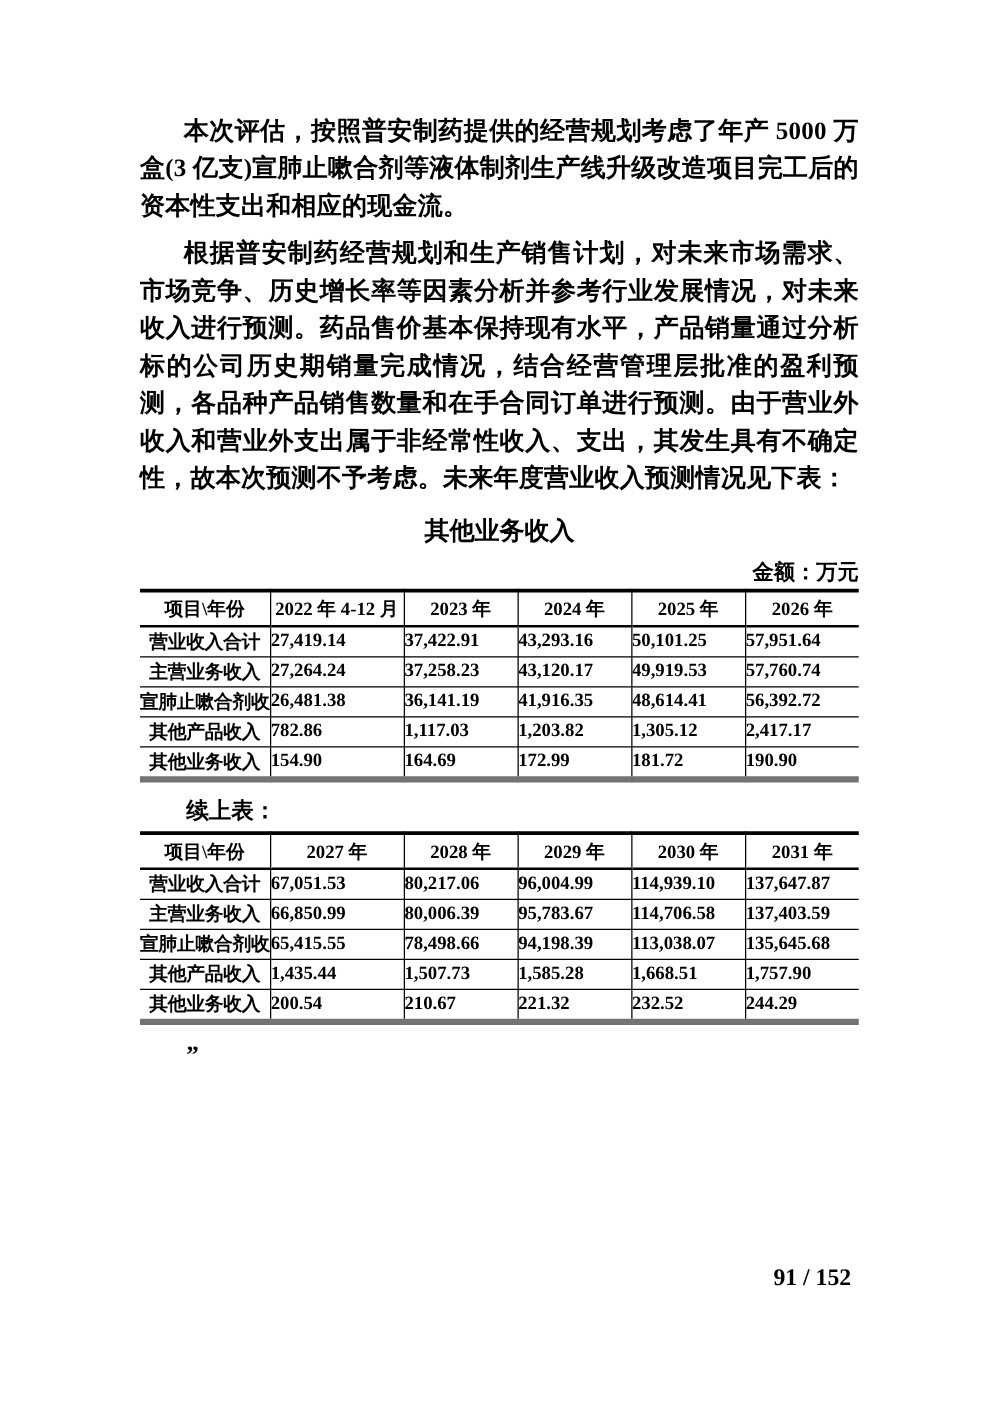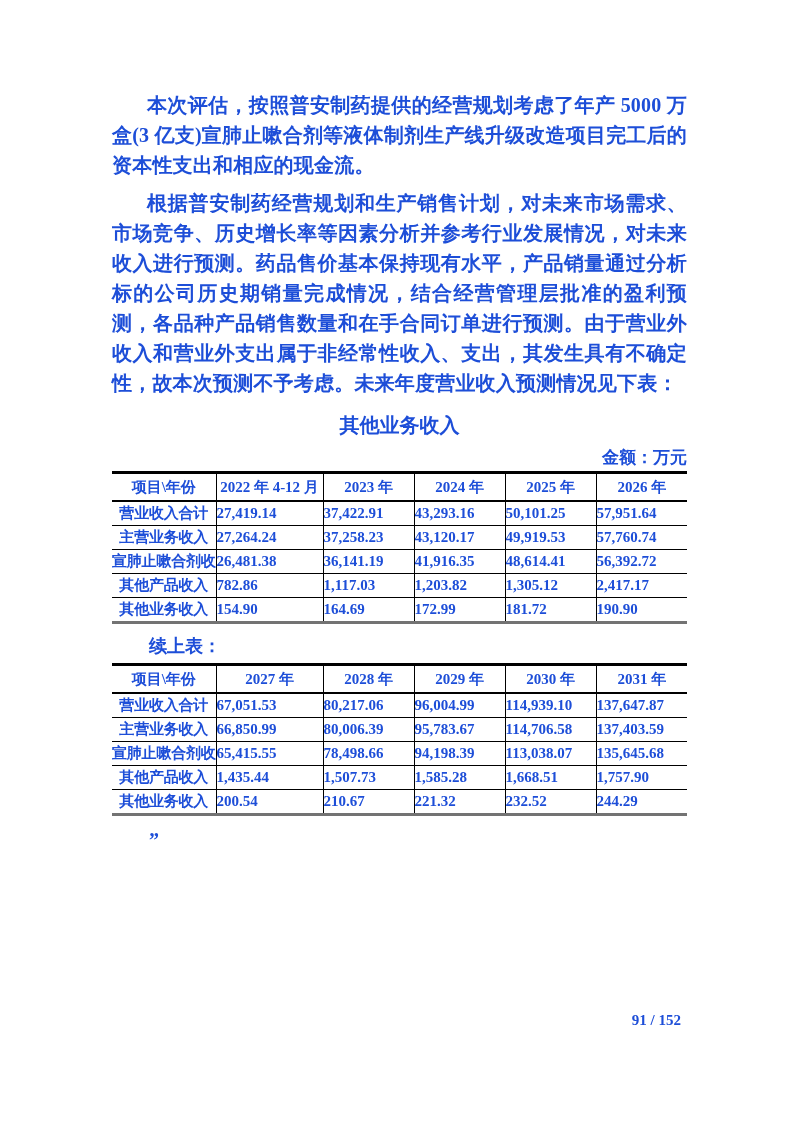--- a/index.html
+++ b/index.html
@@ -5,21 +5,21 @@
   html, body {
     margin: 0;
     padding: 0;
     background: #ffffff;
   }
   .page {
     position: relative;
     width: 793px;
     height: 1122px;
     background: #ffffff;
-    color: #1d4ed8;
+    color: #000000;
     font-family: "Liberation Serif", "DejaVu Serif", serif;
     overflow: hidden;
   }
   .content {
     position: absolute;
     left: 112px;
     top: 90px;
     width: 575px;
   }
   .para {
@@ -43,21 +43,21 @@
     font-weight: bold;
     text-align: right;
     line-height: 20px;
     margin: 10px 0 3px 0;
   }
   table.forecast-table {
     width: 100%;
     table-layout: fixed;
     border-collapse: collapse;
     border-top: 3px solid #000;
-    border-bottom: 3px solid #737373;
+    border-bottom: 5px solid #737373;
   }
   table.forecast-table col.c0 { width: 104px; }
   table.forecast-table col.c1 { width: 107px; }
   table.forecast-table th,
   table.forecast-table td {
     font-weight: bold;
     font-size: 15px;
     white-space: nowrap;
     overflow: hidden;
     border-right: 1.5px solid #000;
@@ -83,21 +83,21 @@
   .closing-quote {
     font-size: 20px;
     font-weight: bold;
     line-height: 24px;
     margin: 12px 0 0 37px;
   }
   .page-number {
     position: absolute;
     right: 112px;
     top: 1012px;
-    font-size: 15px;
+    font-size: 19px;
     font-weight: bold;
     font-family: "Liberation Serif", "DejaVu Serif", serif;
   }
 </style>
 </head>
 <body>
 
 <div class="page">
   <div class="content">
 

